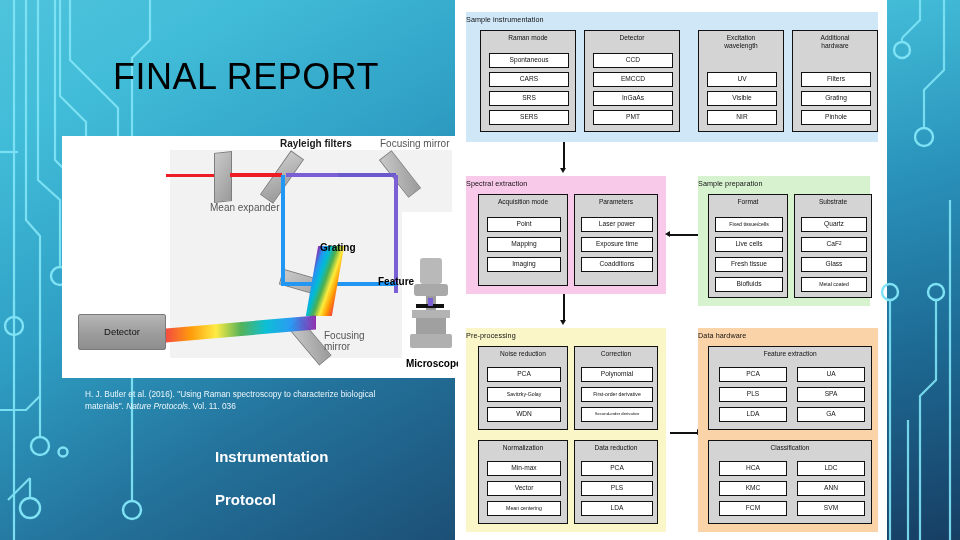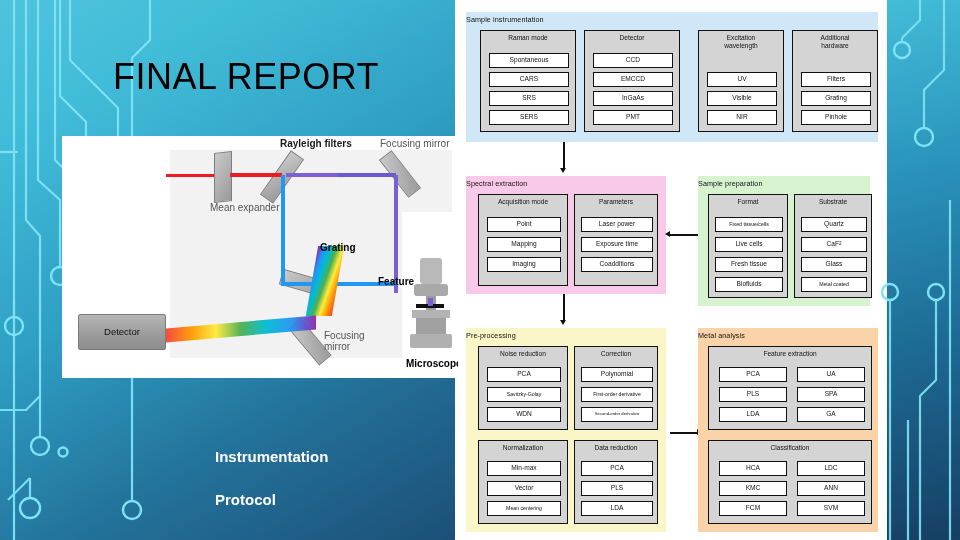--- a/index.html
+++ b/index.html
@@ -207,20 +207,23 @@
       <span class="plabel" style="left:318px;top:2px;">Focusing mirror</span>
       <span class="plabel" style="left:148px;top:66px;">Mean expander</span>
       <span class="plabel black" style="left:258px;top:106px;font-weight:bold;">Grating</span>
       <span class="plabel" style="left:262px;top:194px;white-space:pre;">Focusing
 mirror</span>
       <span class="plabel black" style="left:316px;top:140px;font-weight:bold;">Feature</span>
       <span class="plabel black" style="left:344px;top:222px;font-weight:bold;">Microscope</span>
     </div>
   </div>
 
+  <div class="citation">
+    <span>H. J. Butler et al. (2016). "Using Raman spectroscopy to characterize biological materials". </span><i>Nature Protocols</i><span>. Vol. 11. 036</span>
+  </div>
 
   <div class="bullet bullet-1">Instrumentation</div>
   <div class="bullet bullet-2">Protocol</div>
 
   <div class="flow">
 
     <div class="grp" style="left:8px;top:10px;width:412px;height:130px;background:#cfe7f7;">
       <div class="grp-title">Sample instrumentation</div>
 
       <div class="col" style="left:14px;top:18px;width:96px;height:102px;">
@@ -332,21 +335,21 @@
         <div class="cell" style="left:6px;top:20px;width:72px;height:15px;">PCA</div>
         <div class="cell" style="left:6px;top:40px;width:72px;height:15px;">PLS</div>
         <div class="cell" style="left:6px;top:60px;width:72px;height:15px;">LDA</div>
       </div>
     </div>
 
     <div class="arrow" style="left:212px;top:430px;width:28px;height:2.2px;"></div>
     <div class="arrow-head ah-right" style="left:239px;top:426.6px;"></div>
 
     <div class="grp" style="left:240px;top:326px;width:180px;height:204px;background:#fbd3a8;">
-      <div class="grp-title">Metal analysis</div>
+      <div class="grp-title">Data hardware</div>
 
       <div class="col" style="left:10px;top:18px;width:164px;height:84px;">
         <div class="col-title">Feature extraction</div>
         <div class="cell" style="left:10px;top:20px;width:68px;height:15px;">PCA</div>
         <div class="cell" style="left:10px;top:40px;width:68px;height:15px;">PLS</div>
         <div class="cell" style="left:10px;top:60px;width:68px;height:15px;">LDA</div>
         <div class="cell" style="left:88px;top:20px;width:68px;height:15px;">UA</div>
         <div class="cell" style="left:88px;top:40px;width:68px;height:15px;">SPA</div>
         <div class="cell" style="left:88px;top:60px;width:68px;height:15px;">GA</div>
       </div>

